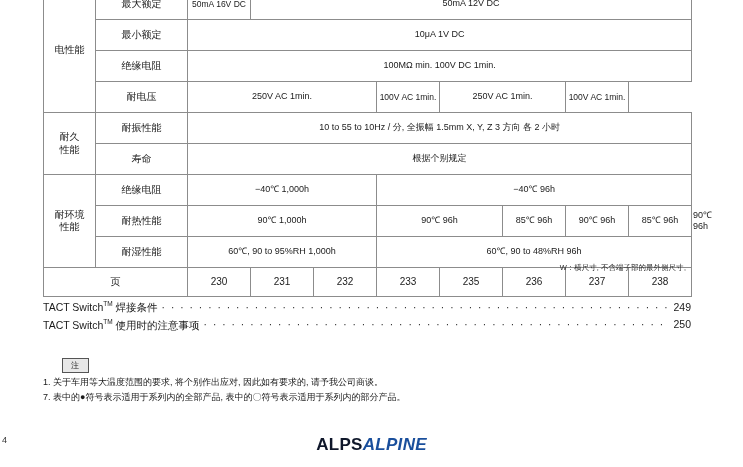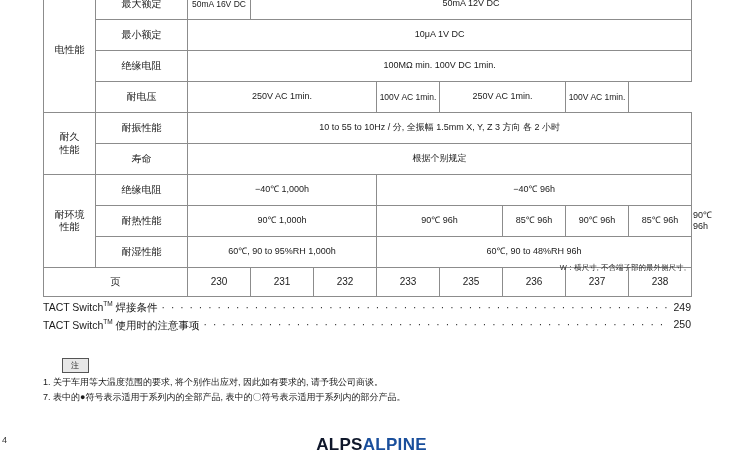--- a/index.html
+++ b/index.html
@@ -143,21 +143,21 @@
     left: 0;
     right: 0;
     bottom: 12px;
     text-align: center;
     font-size: 17px;
     font-weight: bold;
     letter-spacing: 0.3px;
     color: #1a4f9c;
   }
   .brand .alps { color: #0f172a; }
-  .brand .alpine { color: #1a4f9c; }
+  .brand .alpine { color: #1a4f9c; font-style: italic; }
 </style>
 </head>
 <body>
 
 <div class="page">
 
   <table class="spec-table">
     <colgroup>
       <col style="width:52px">
       <col style="width:92px">

